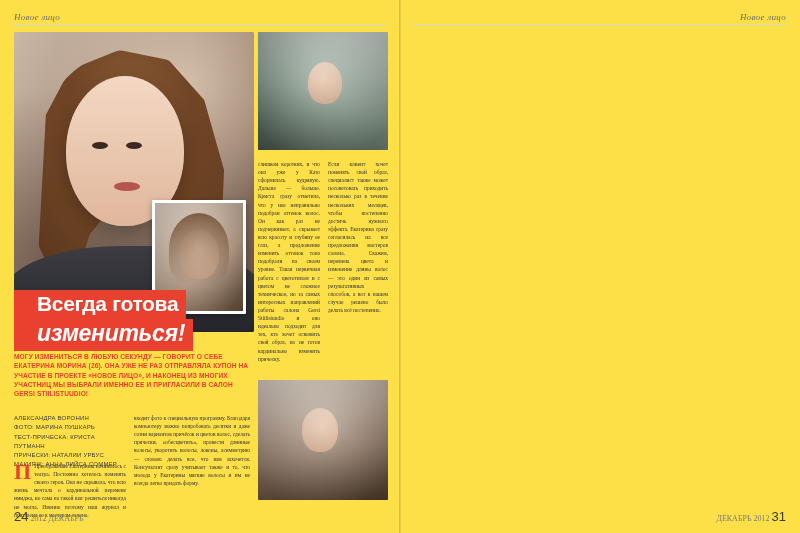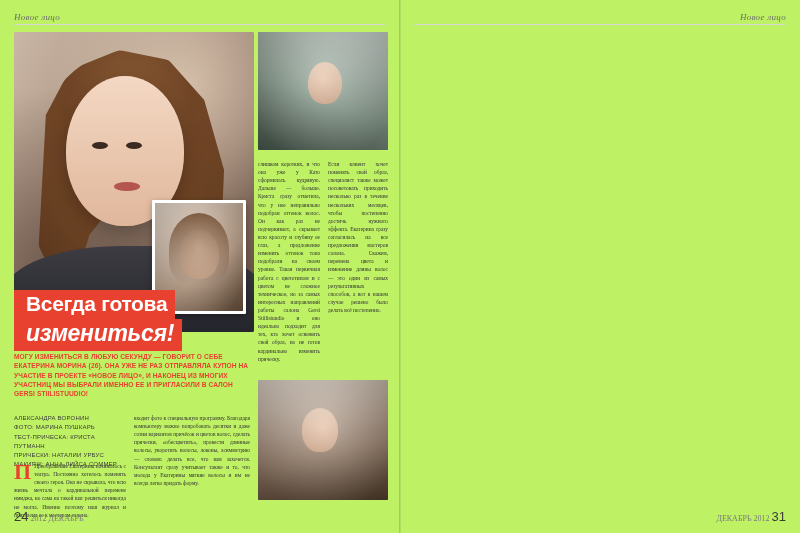--- a/index.html
+++ b/index.html
@@ -11,21 +11,21 @@
   .spread{
     position:relative;width:800px;height:533px;
     background:#ffffff;
   }
   
   .gutter{
     position:absolute;left:399px;top:0;width:2px;height:533px;
     background:linear-gradient(to right, rgba(0,0,0,.18), rgba(0,0,0,.05));
   }
   .page{
-    position:absolute;top:0;height:533px;background:#bef264;
+    position:absolute;top:0;height:533px;background:#fde047;
   }
   .page.left{left:0;width:400px;}
   .page.right{left:400px;width:400px;}
 
   
   .runhead{
     position:absolute;top:12px;font-style:italic;font-size:9px;color:#6b6b6b;
     letter-spacing:.3px;
   }
   .runhead.l{left:14px;}
@@ -79,21 +79,21 @@
   .hero .eye1,.hero .eye2{position:absolute;top:110px;width:16px;height:7px;border-radius:50%;background:#3b2a22;}
   .hero .eye1{left:78px;}
   .hero .eye2{left:112px;}
 
   .headline{
     position:absolute;left:14px;top:290px;width:240px;
   }
   .hl-bar{
     background:#e8412f;color:#fff;display:inline-block;
     font-family:"Liberation Sans",sans-serif;font-weight:bold;
-    padding:3px 8px 5px 12px;line-height:1.02;letter-spacing:-.3px;
+    padding:3px 8px 5px 23px;line-height:1.02;letter-spacing:-.3px;
   }
   .hl1{font-size:21px;}
   .hl2{font-size:23px;font-style:italic;}
 
   .deck{
     position:absolute;left:14px;top:352px;width:236px;
     color:#e8412f;font-family:"Liberation Sans",sans-serif;font-weight:bold;
     font-size:6.6px;line-height:1.42;letter-spacing:.1px;text-transform:uppercase;
   }
   .credits{

